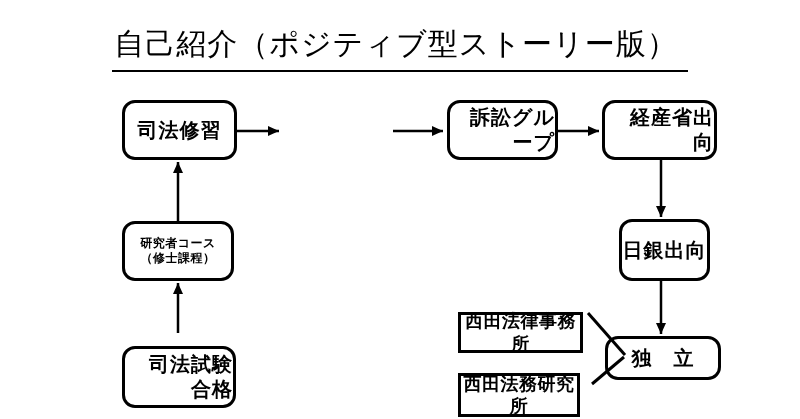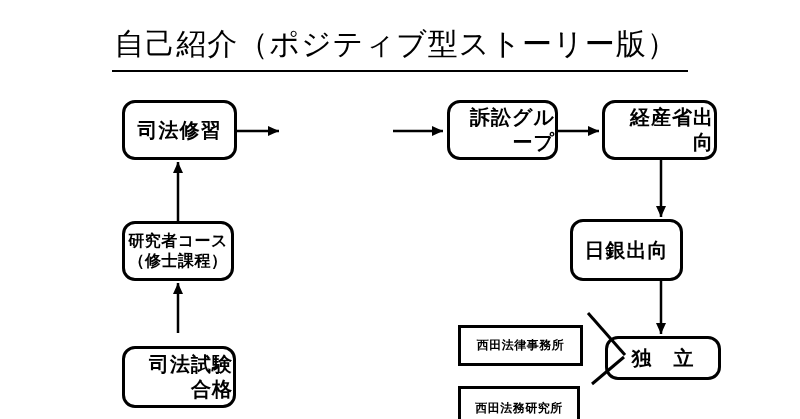--- a/index.html
+++ b/index.html
@@ -44,22 +44,22 @@
     align-items: center;
     justify-content: center;
     text-align: center;
     font-weight: bold;
     line-height: 1.25;
     z-index: 1;
   }
   .rounded { border-radius: 13px; }
   .rect    { border-radius: 0; }
   .fs16 { font-size: 20px; letter-spacing: 1px; text-align: right; }
-  .fs15 { font-size: 12px; letter-spacing: 0.5px; margin-top: 13px; }
-  .fs14 { font-size: 16px; letter-spacing: 0.5px; }
+  .fs15 { font-size: 18px; letter-spacing: 0.5px; }
+  .fs14 { font-size: 12px; letter-spacing: 0.5px; }
   .connectors {
     position: absolute;
     left: 0;
     top: 0;
     width: 800px;
     height: 419px;
     z-index: 2;
     pointer-events: none;
   }
 </style>
@@ -104,21 +104,21 @@
   </div>
 
   <div class="node rounded fs14" style="left:122px; top:221px; width:112px; height:60px;">
     <span>研究者コース</span>
     <span>（修士課程）</span>
   </div>
   <div class="node rounded fs16" style="left:122px; top:346px; width:114px; height:62px;padding-left:20px;">
     <span>司法試験合格</span>
   </div>
 
-  <div class="node rounded fs16" style="left:570px; top:219px; width:113px; height:62px;">
+  <div class="node rounded fs16" style="left:619px; top:219px; width:91px; height:62px;">
     <span>日銀出向</span>
   </div>
   <div class="node rounded fs16" style="left:605px; top:336px; width:116px; height:44px;">
     <span>独　立</span>
   </div>
 
   <div class="node rect fs15" style="left:458px; top:312px; width:125px; height:41px;">
     <span>西田法律事務所</span>
   </div>
   <div class="node rect fs15" style="left:458px; top:373px; width:122px; height:44px;">

